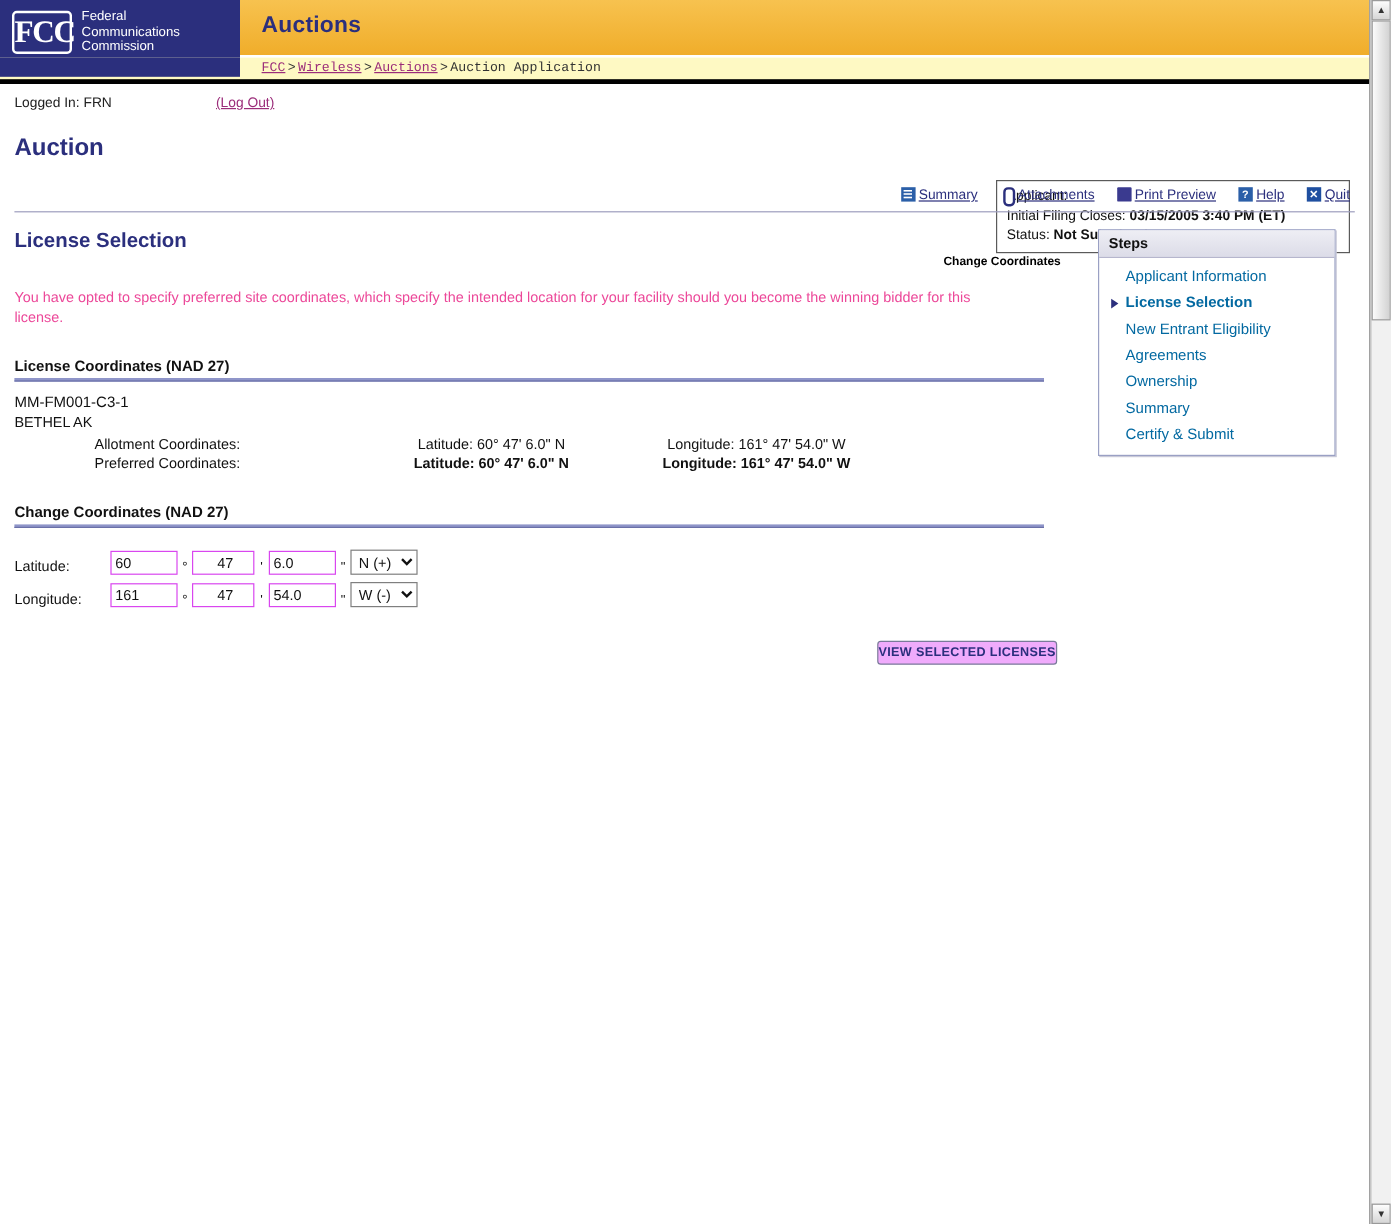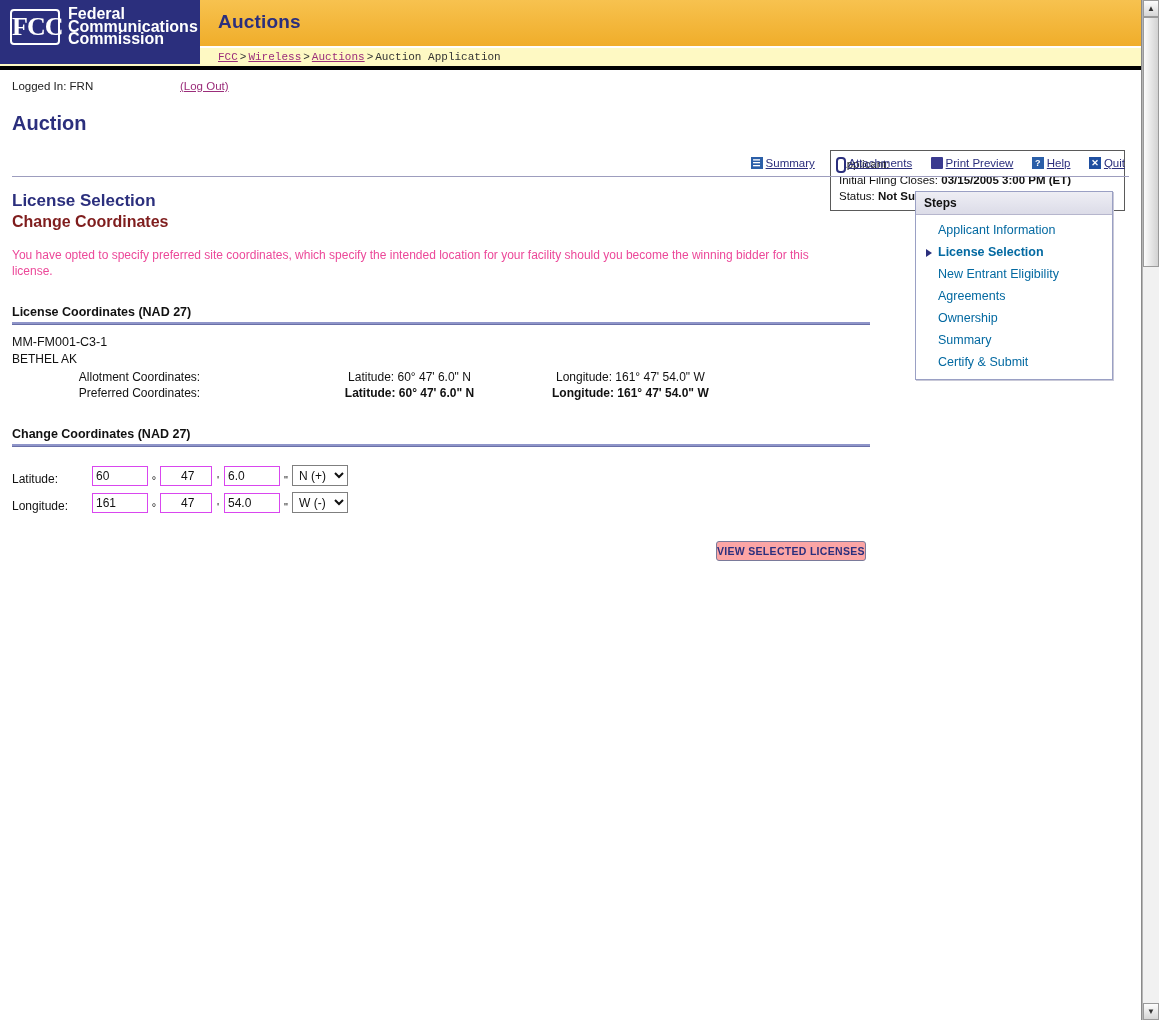--- a/index.html
+++ b/index.html
@@ -81,23 +81,23 @@
     font-family: "Liberation Serif", serif;
     font-weight: bold;
     font-size: 26px;
     line-height: 32px;
     text-align: center;
     letter-spacing: -1px;
   }
   .fcc-name {
     position: absolute; left: 68px; top: 8px;
     color: #ffffff;
-    font-size: 16px;
+    font-size: 11px;
     line-height: 12.5px;
-    font-weight: bold;
+    font-weight: normal;
   }
   .banner-title {
     position: absolute;
     left: 218px; top: 11px;
     font-size: 19px;
     font-weight: bold;
     color: #2b2f7d;
     letter-spacing: 0.2px;
   }
   .banner-stripe-bottom {
@@ -224,24 +224,25 @@
   .left-col {
     width: 872px;
   }
   .h1-blue {
     font-size: 17px;
     font-weight: bold;
     color: #2b2f7d;
     margin: 0;
   }
   .h2-blue {
-    font-size: 16px;
-    font-weight: bold;
-    color: #7f1d1d;
+    font-size: 10px;
+    font-weight: bold;
+    color: #000000;
     margin: 2px 0 0 0;
+    text-align: right;
   }
   .intro-text {
     font-size: 12px;
     color: #ec4899;
     line-height: 16px;
     margin: 16px 0 0 0;
     width: 820px;
   }
 
   .section-head {
@@ -309,25 +310,25 @@
     padding: 1px 2px;
   }
 
   .btn-row {
     position: relative;
     margin-top: 28px;
     height: 22px;
   }
   .btn {
     position: absolute;
-    left: 704px; top: 0;
+    left: 719px; top: 0;
     font-size: 10.5px;
     font-weight: bold;
     color: #2b2f7d;
-    background: #fca5a5;
+    background: #f0abfc;
     border: 1px solid #7a7a9a;
     border-radius: 3px;
     padding: 3px 0;
     letter-spacing: 0.3px;
     cursor: pointer;
   }
 
   
   .steps-panel {
     position: absolute;
@@ -399,21 +400,21 @@
         <a class="logout-link">(Log Out)</a>
       </div>
 
       <div class="applicant-box">
         <div>
           <span>Applicant:</span>
           <b></b>
         </div>
         <div>
           <span>Initial Filing Closes:</span>
-          <b>03/15/2005 3:00 PM (ET)</b>
+          <b>03/15/2005 3:40 PM (ET)</b>
         </div>
         <div>
           <span>Status:</span>
           <b>Not Submitted</b>
         </div>
       </div>
 
       <div class="page-title">Auction</div>
 
       <div class="toolbar">

